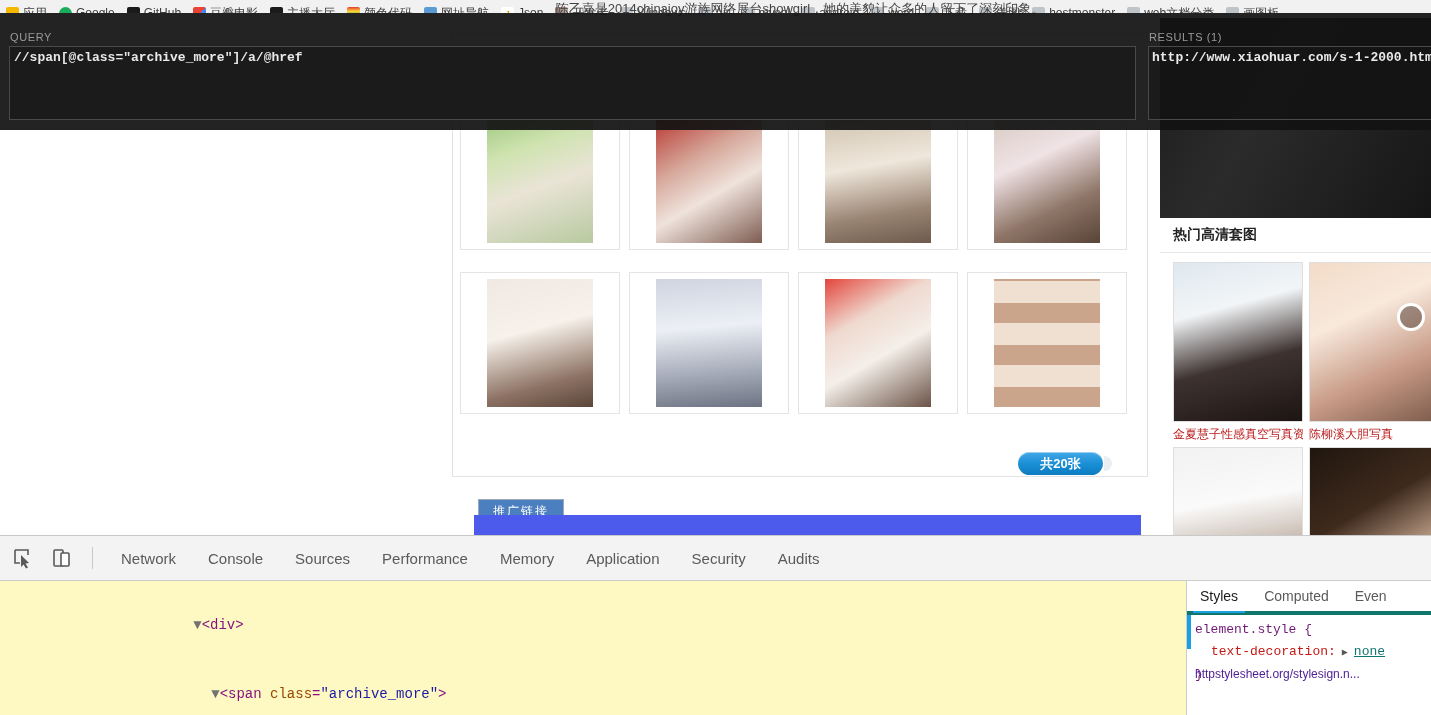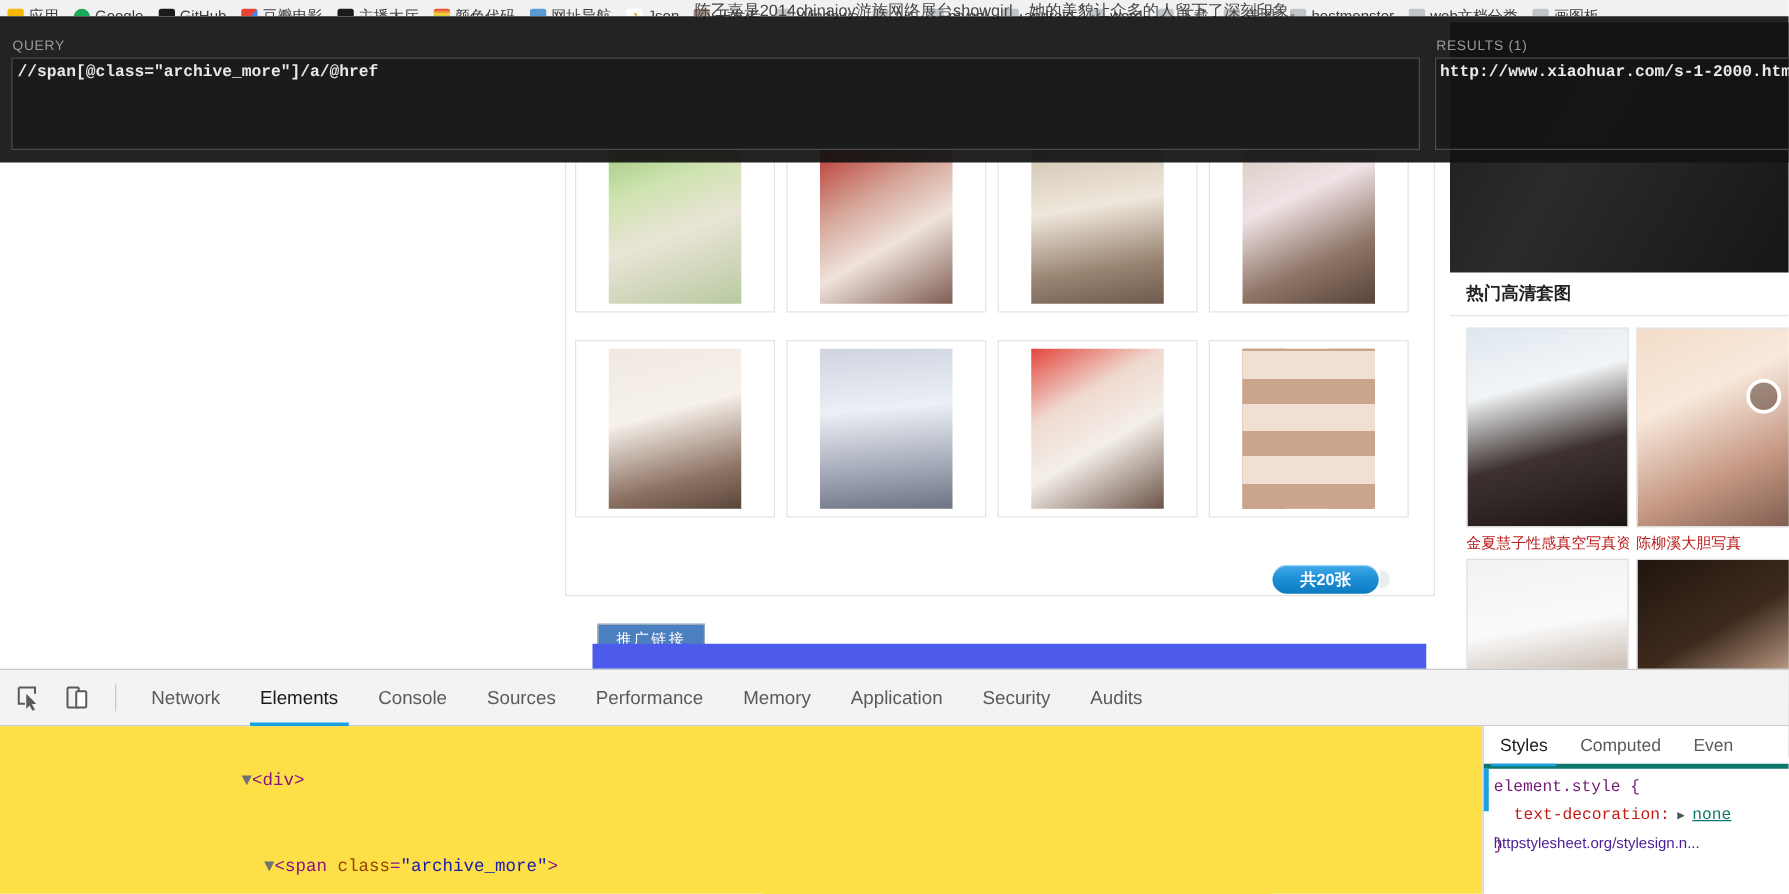--- a/index.html
+++ b/index.html
@@ -185,21 +185,21 @@
     display:flex; align-items:center; position:relative; white-space:nowrap;text-align:center;
   }
   .dt-tab.active { color:#1a1a1a; }
   .dt-tab.active::after {
     content:""; position:absolute; left:8px; right:8px; bottom:0; height:3px; background:#1ba1e2;
   }
 
   
   .dt-dom {
     position:absolute; left:0; top:45px; width:1186px; height:135px;
-    background:#fde047; overflow:hidden;
+    background:#fef9c3; overflow:hidden;
     font-family:"Liberation Mono", monospace; font-size:14px; line-height:23px;
   }
   .dl { white-space:pre; position:relative; }
   .dl .tri { color:#727272; }
   .tagname { color:#881280; }
   .attrname { color:#994500; }
   .attrval { color:#1a1aa6; }
   .punct { color:#881280; }
 
   
@@ -408,21 +408,20 @@
       </div>
       <div class="dt-icon">
         <svg width="30" height="30" viewBox="0 0 30 30">
           <rect x="8" y="7" width="9" height="16" rx="1" fill="none" stroke="#5a5a5a" stroke-width="1.6"></rect>
           <rect x="15" y="10" width="8" height="13" rx="1" fill="#fff" stroke="#5a5a5a" stroke-width="1.6"></rect>
         </svg>
       </div>
       <div class="dt-sep"></div>
       <div class="dt-tabs">
         <div class="dt-tab">Network</div>
-        <div class="dt-tab active">Elements</div>
         <div class="dt-tab">Console</div>
         <div class="dt-tab">Sources</div>
         <div class="dt-tab">Performance</div>
         <div class="dt-tab">Memory</div>
         <div class="dt-tab">Application</div>
         <div class="dt-tab">Security</div>
         <div class="dt-tab">Audits</div>
       </div>
     </div>
 

